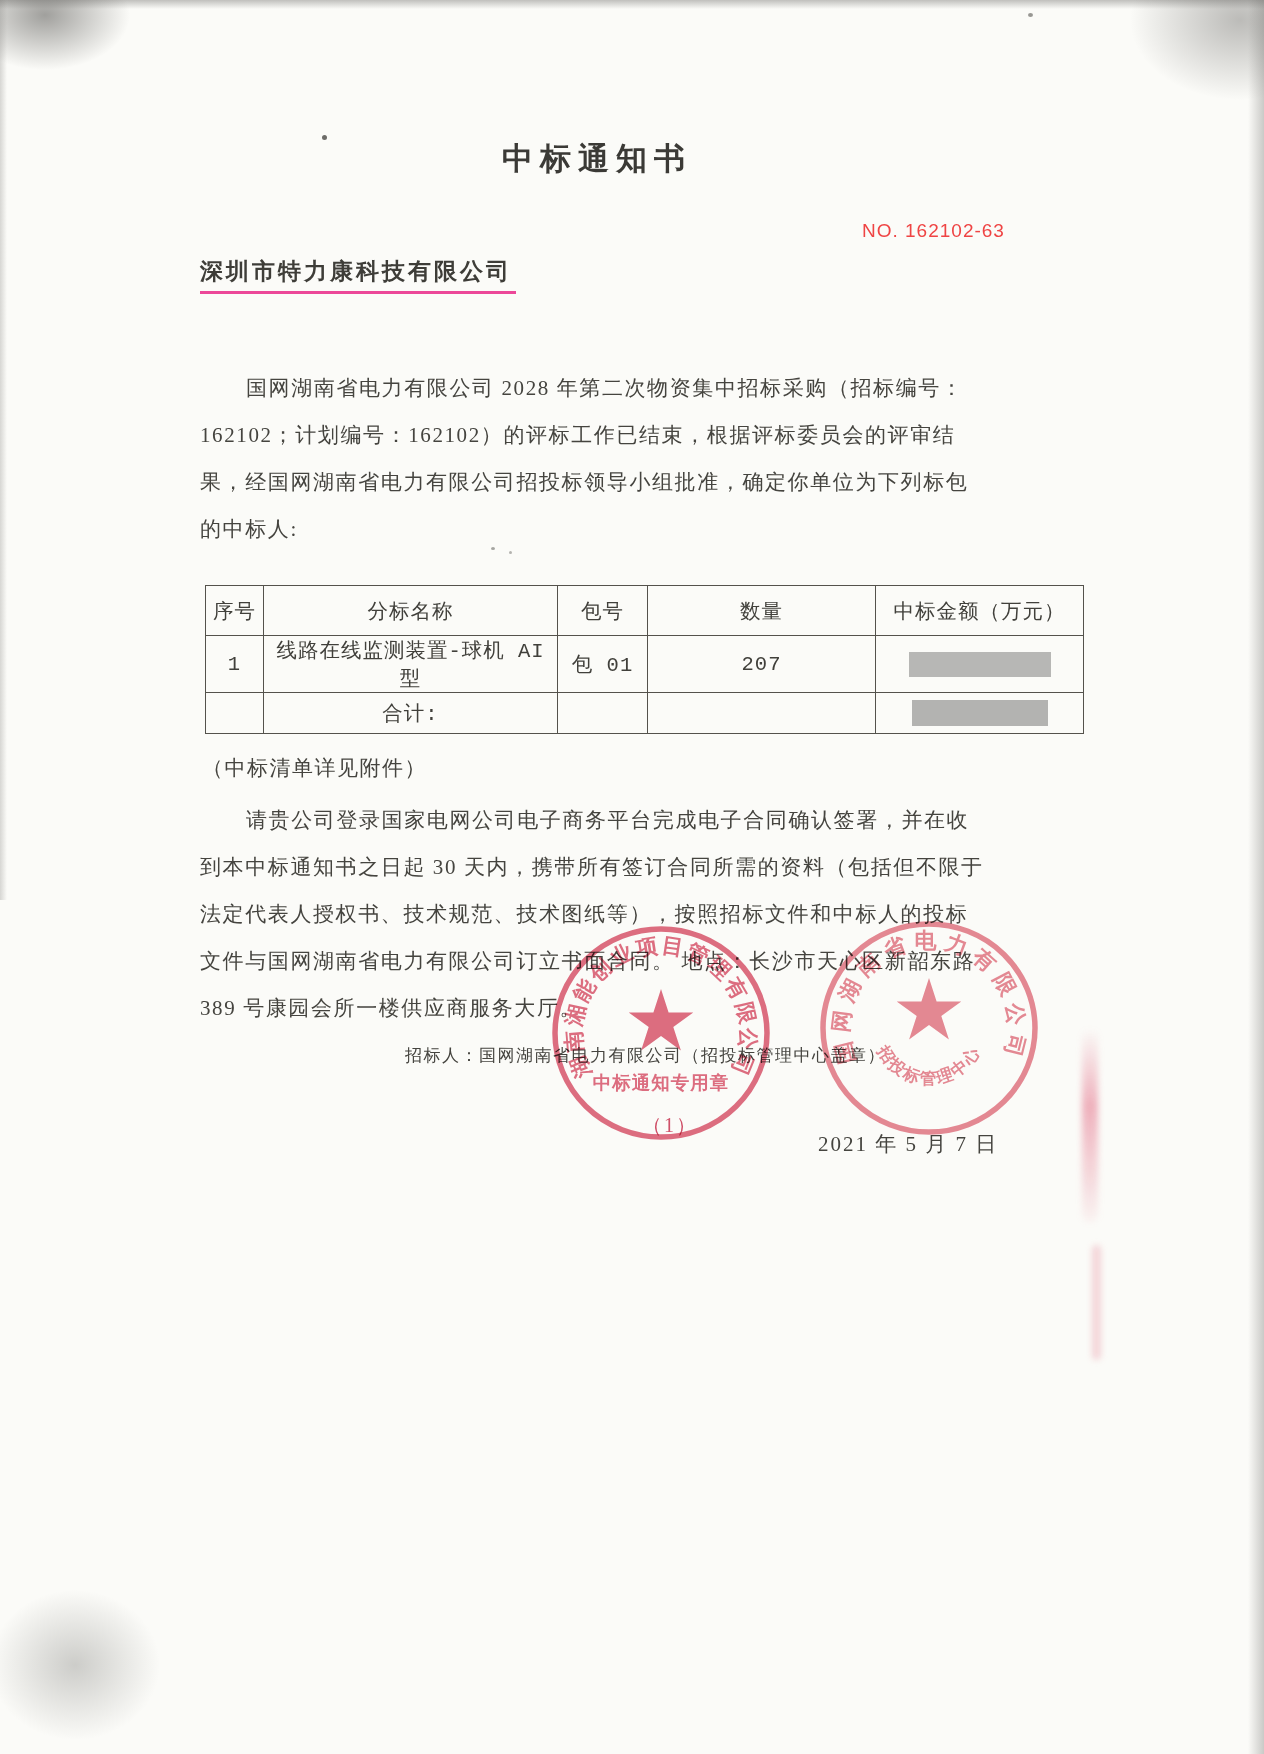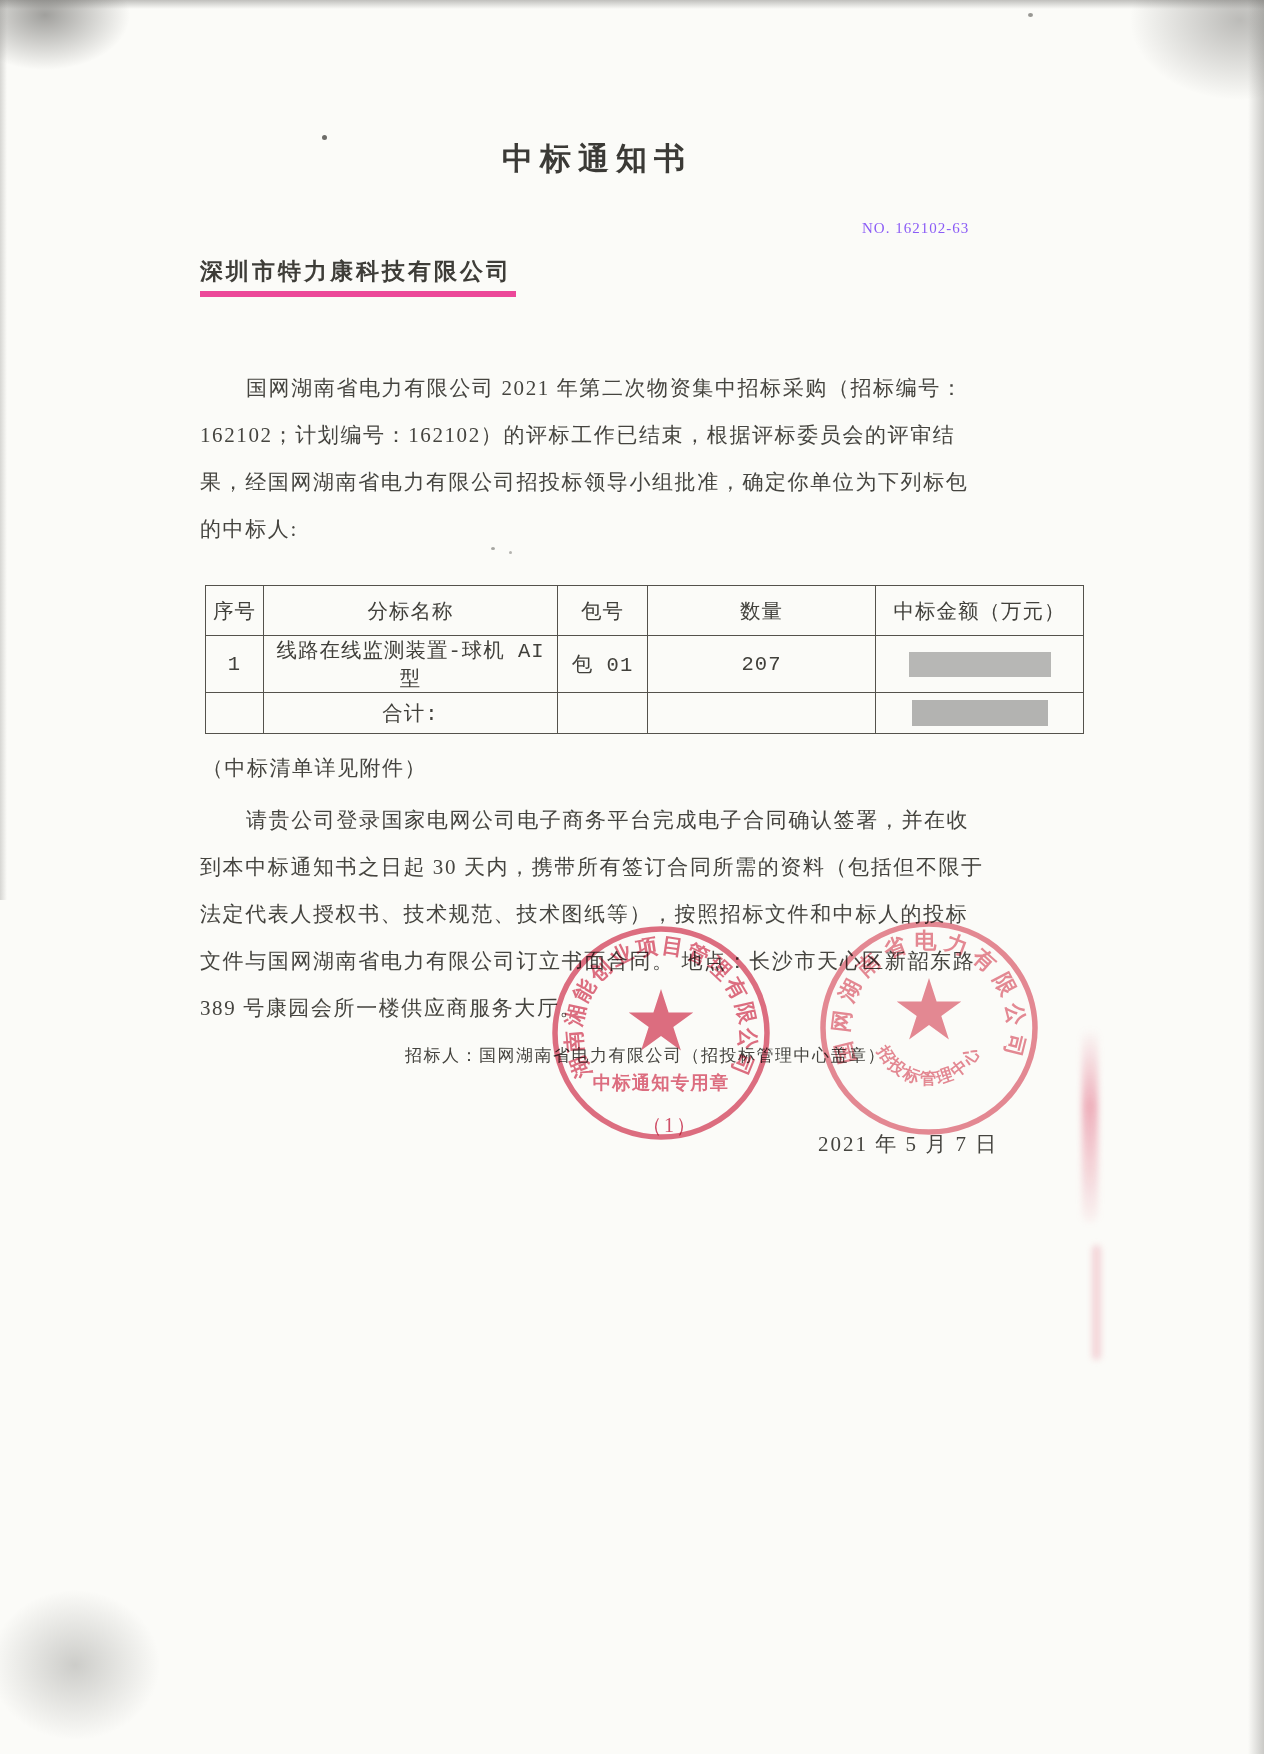--- a/index.html
+++ b/index.html
@@ -12,27 +12,27 @@
     font-family:"Liberation Serif","DejaVu Serif",serif;
     color:#45443f;
   }
   .abs{position:absolute;white-space:nowrap;}
   .doc-title{
     top:138px;left:597px;transform:translateX(-50%);
     font-size:31px;letter-spacing:7px;color:#3b3a36;font-weight:600;
   }
   .doc-no{
     top:220px;left:862px;
-    font-family:Liberation Serif, serif;
-    font-size:15px;letter-spacing:1px;color:#8b5cf6;
+    font-family:Liberation Sans, sans-serif;
+    font-size:19px;letter-spacing:1px;color:#ef4444;
   }
   .recipient{
     top:256px;left:200px;
     font-size:23px;font-weight:600;letter-spacing:3px;color:#3e3d38;
-    border-bottom:6px solid #ec4899;padding:0 4px 4px 0;
+    border-bottom:3px solid #ec4899;padding:0 4px 4px 0;
   }
   .bodyline{
     left:200px;font-size:21px;letter-spacing:1.6px;color:#45443f;
   }
   .indent{padding-left:46px;}
   table.award{
     position:absolute;left:205px;top:585px;width:878px;
     border-collapse:collapse;table-layout:fixed;
     font-size:20.5px;color:#41403b;font-family:Liberation Mono, monospace;
   }
@@ -90,21 +90,21 @@
   <div class="abs speck sp2"></div>
   <div class="abs speck sp3"></div>
   <div class="abs speck sp4"></div>
   <div class="abs smudge1"></div>
   <div class="abs smudge2"></div>
 
   <div class="abs doc-title">中标通知书</div>
   <div class="abs doc-no">NO. 162102-63</div>
   <div class="abs recipient">深圳市特力康科技有限公司</div>
 
-  <div class="abs bodyline indent" style="top:374px;">国网湖南省电力有限公司 2021 年第二次物资集中招标采购（招标编号：</div>
+  <div class="abs bodyline indent" style="top:374px;">国网湖南省电力有限公司 2028 年第二次物资集中招标采购（招标编号：</div>
   <div class="abs bodyline" style="top:421px;">162102；计划编号：162102）的评标工作已结束，根据评标委员会的评审结</div>
   <div class="abs bodyline" style="top:468px;text-align:right;">果，经国网湖南省电力有限公司招投标领导小组批准，确定你单位为下列标包</div>
   <div class="abs bodyline" style="top:515px;">的中标人:</div>
 
   <table class="award">
     <colgroup>
       <col style="width:58px">
         <col style="width:294px">
         <col style="width:90px">
         <col style="width:228px">

